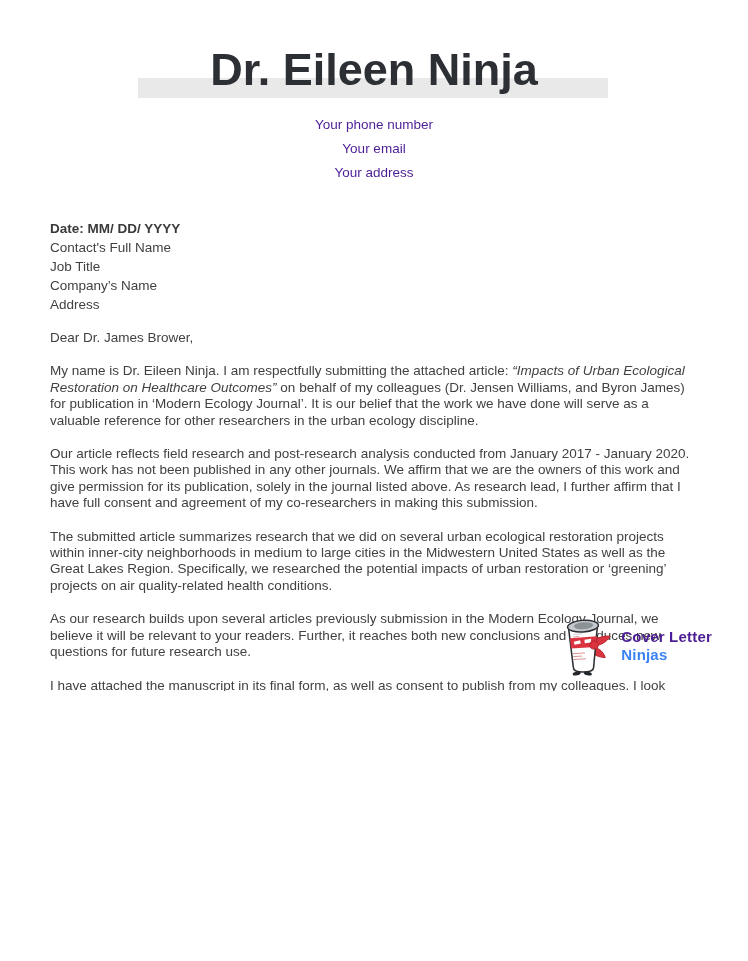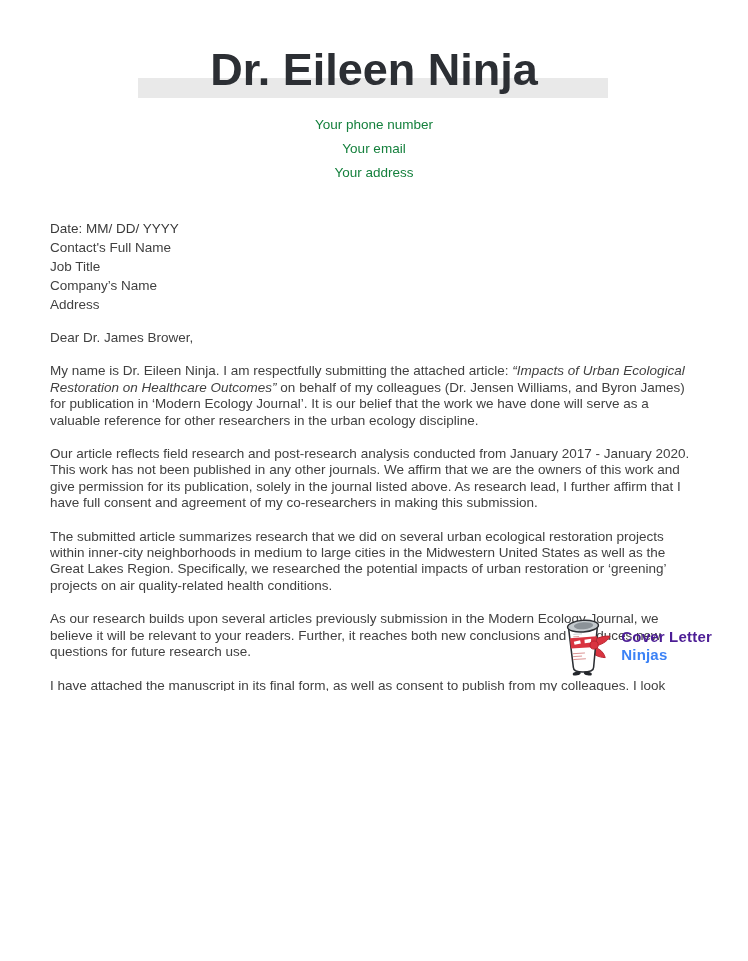--- a/index.html
+++ b/index.html
@@ -31,33 +31,33 @@
     font-weight: bold;
     color: #2c2f34;
     letter-spacing: 0;
   }
   
   .contact {
     margin-top: 15px;
     text-align: center;
     font-size: 13.5px;
     line-height: 24px;
-    color: #15803d;
+    color: #4c1d95;
   }
   
   .letter {
     margin: 34px 46px 0 50px;
     width: 652px;
     font-size: 13.5px;
     line-height: 16.4px;
     color: #414141;
   }
   .date-line {
     margin: 0 0 19px 0;
-    font-weight: normal;
+    font-weight: bold;
     line-height: 19px;
     color: #3a3a3a;
   }
   .recipient { margin: 0 0 16px 0; }
   .recipient div { line-height: 19px; }
   .letter p { margin: 17px 0 0 0; }
   .letter p.salutation { margin-top: 16px; }
   .letter em { font-style: italic; }
   
   .logo {

